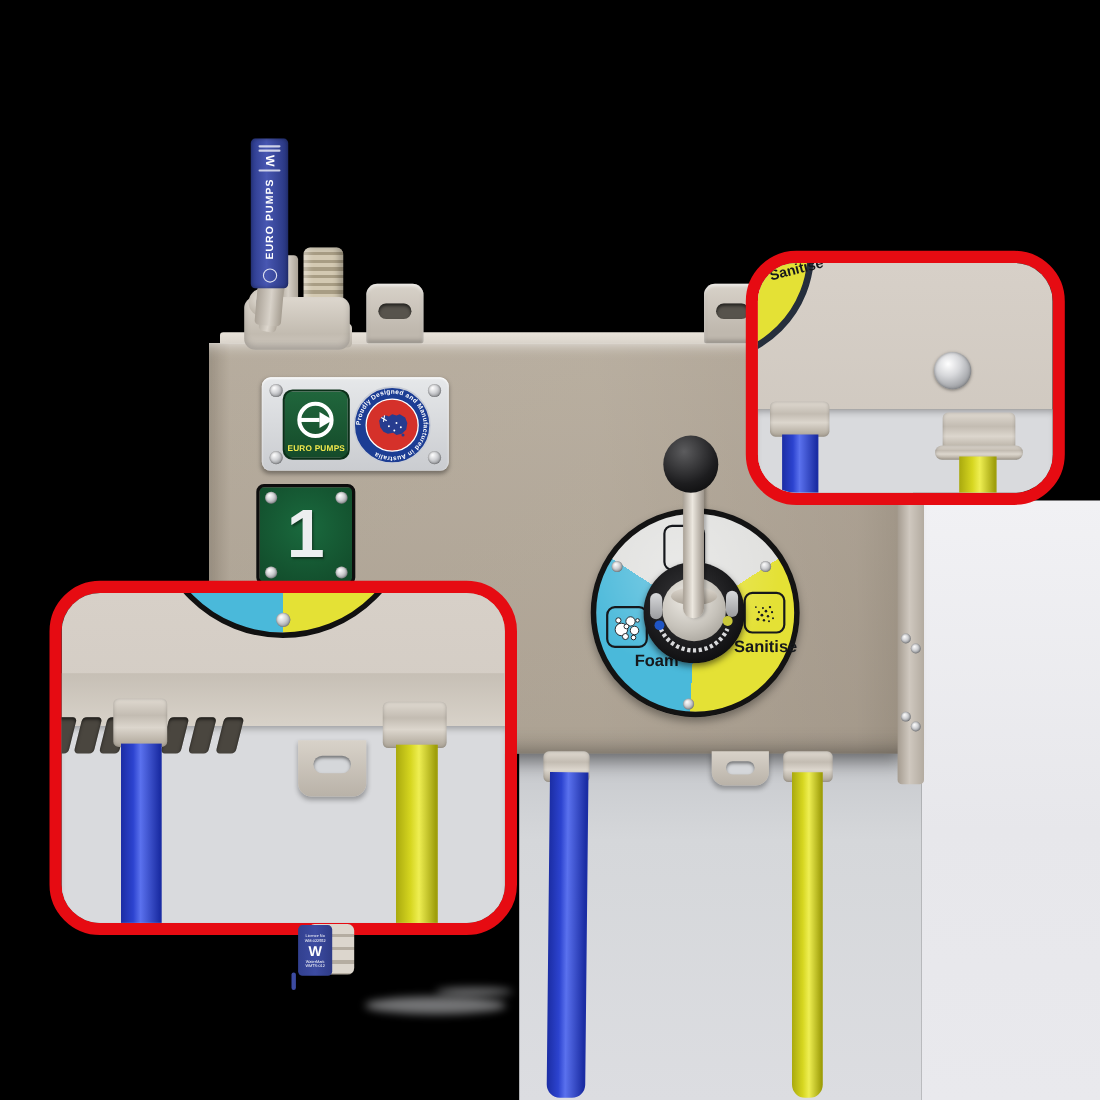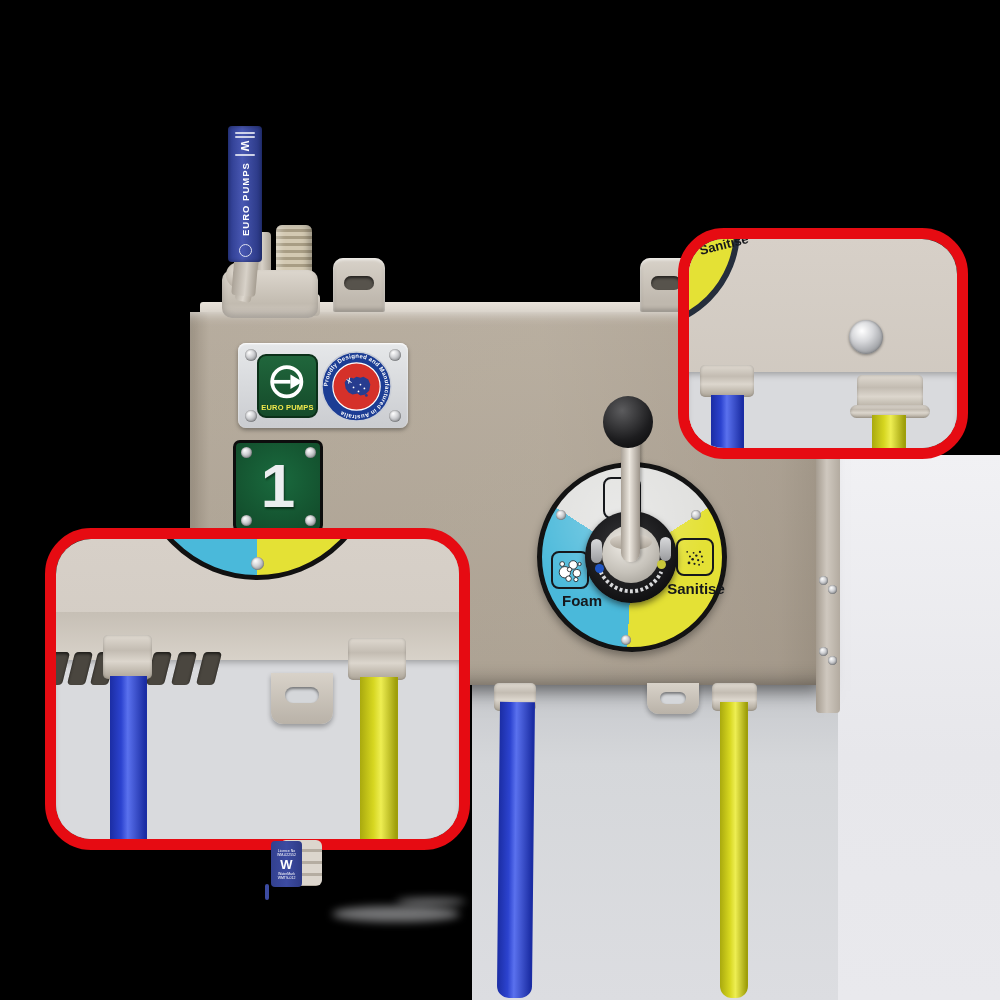--- a/index.html
+++ b/index.html
@@ -235,21 +235,21 @@
           <circle cx="22" cy="13" r="4.6"></circle>
           <circle cx="26" cy="22" r="4.2"></circle>
         <circle cx="17" cy="28" r="3"></circle>
           <circle cx="25" cy="29" r="2.3"></circle>
           <circle cx="10" cy="12" r="2.6"></circle>
         <circle cx="29" cy="12" r="1.8"></circle>
           <circle cx="18" cy="18" r="2.4"></circle>
       </g>
     </svg>
   </div>
-  <div class="abs dial-label" style="left:551px;top:592px;width:62px;">Foam</div>
+  <div class="abs dial-label" style="left:566px;top:592px;width:62px;">Foam</div>
 
   <div class="abs dial-icon" style="left:676px;top:538px;width:38px;height:38px;">
     <svg width="33" height="33" viewBox="0 0 36 36">
       <g fill="#1b1d21">
         <circle cx="12" cy="25" r="1.5"></circle>
           <circle cx="16" cy="21" r="1.4"></circle>
           <circle cx="20" cy="17" r="1.3"></circle>
         <circle cx="24" cy="13" r="1.2"></circle>
           <circle cx="18" cy="26" r="1.2"></circle>
           <circle cx="22" cy="22" r="1.2"></circle>

